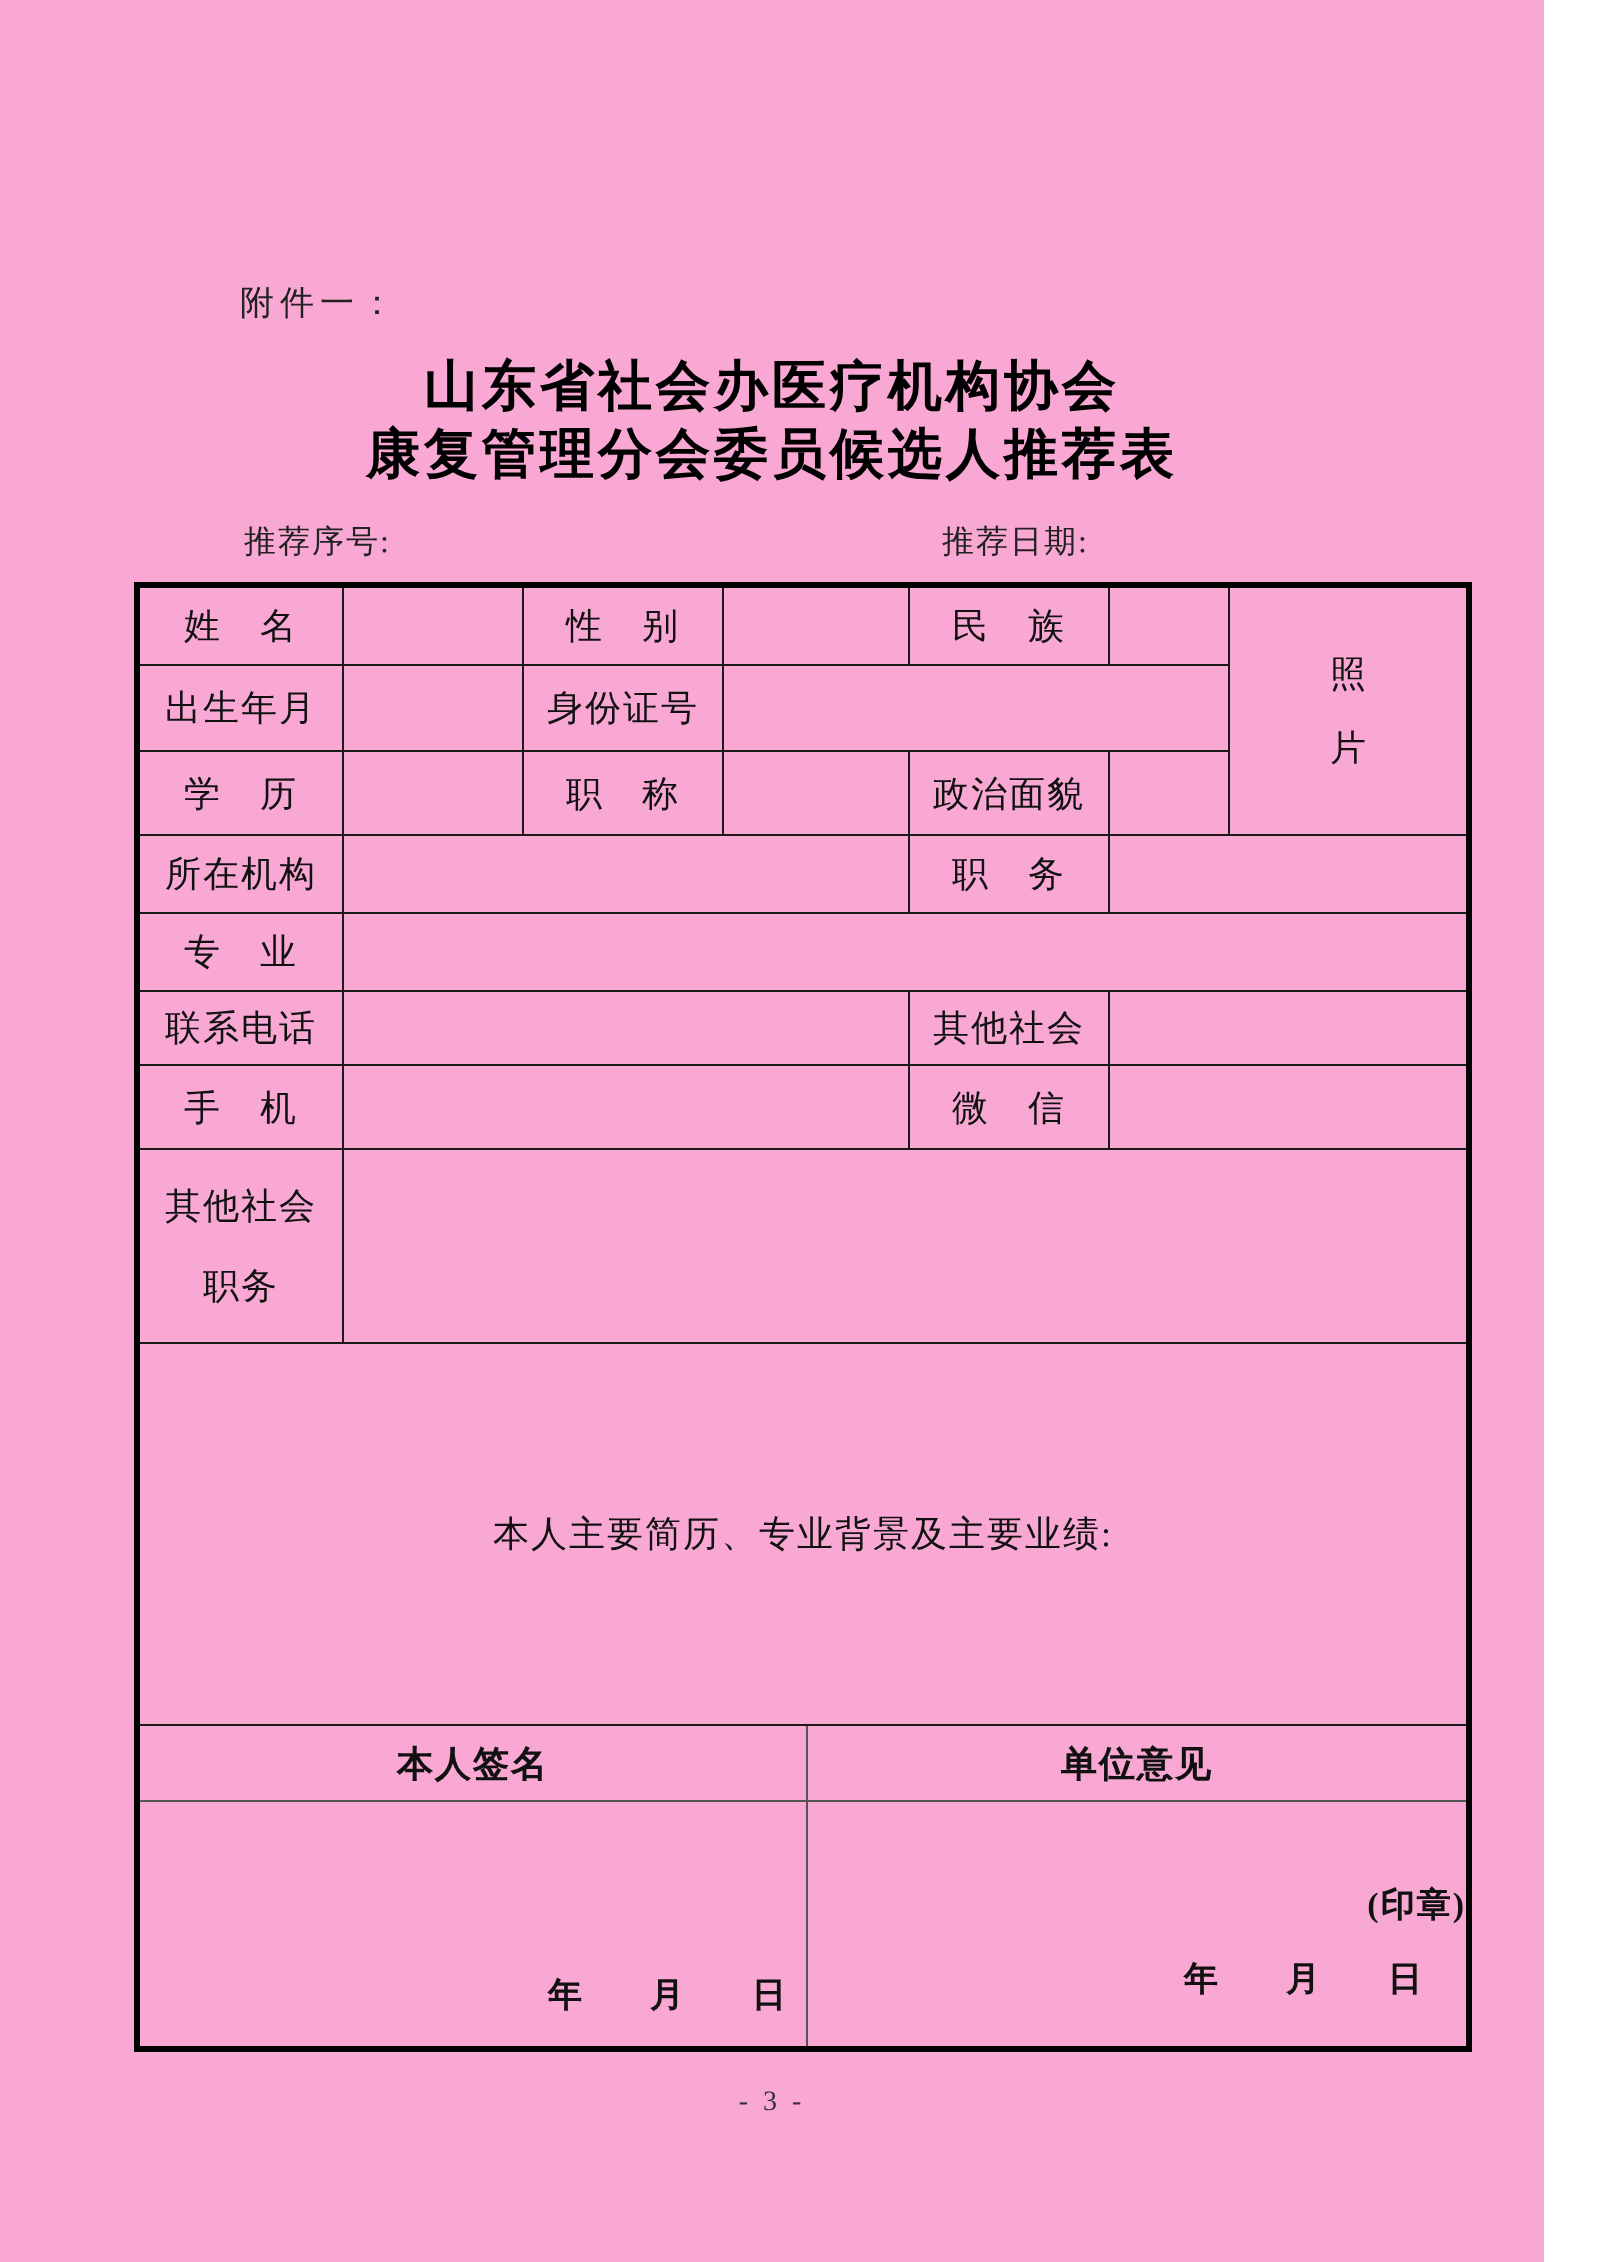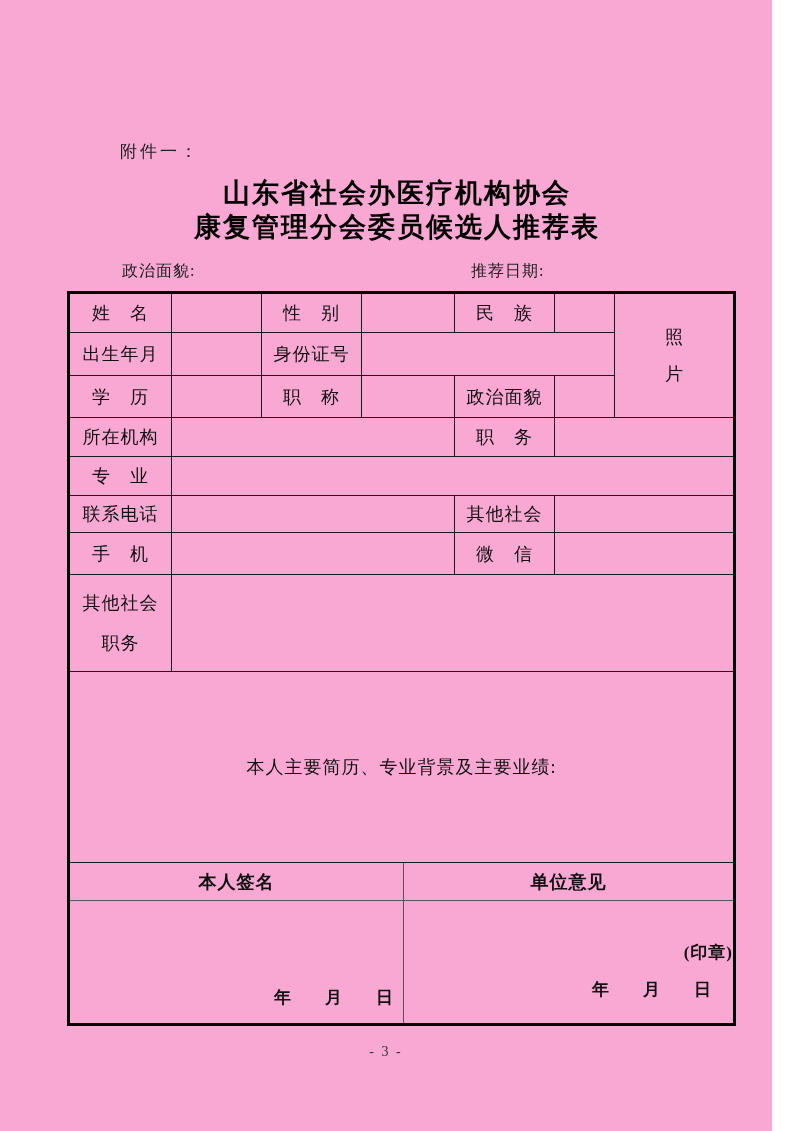--- a/index.html
+++ b/index.html
@@ -11,21 +11,21 @@
     color:#111;
     overflow:hidden;
   }
   .attachment{
     position:absolute;left:120px;top:140px;
     font-size:17px;letter-spacing:3px;color:#222;
   }
   .title-block{
     position:absolute;left:0;top:176px;width:100%;
     text-align:center;font-weight:bold;font-size:27px;
-    line-height:34px;letter-spacing:2px;color:#000;padding-left:11px;
+    line-height:34px;letter-spacing:2px;color:#000;
   }
   .meta-label{position:absolute;top:261px;font-size:16px;letter-spacing:1px;color:#222;}
   .meta-serial{left:122px;}
   .meta-date{left:471px;}
 
   table.form{
     position:absolute;left:67px;top:291px;
     width:666px;border-collapse:collapse;table-layout:fixed;
     border:3px solid #000;
   }
@@ -75,21 +75,21 @@
 
 <div class="page">
 
   <div class="attachment">附件一：</div>
 
   <div class="title-block">
     <div>山东省社会办医疗机构协会</div>
     <div>康复管理分会委员候选人推荐表</div>
   </div>
 
-  <div class="meta-label meta-serial">政治面貌:</div>
+  <div class="meta-label meta-serial">推荐序号:</div>
   <div class="meta-label meta-date">推荐日期:</div>
 
   <table class="form">
     <colgroup>
       <col style="width:103px">
         <col style="width:90px">
         <col style="width:100px">
       <col style="width:93px">
         <col style="width:100px">
         <col style="width:60px">

